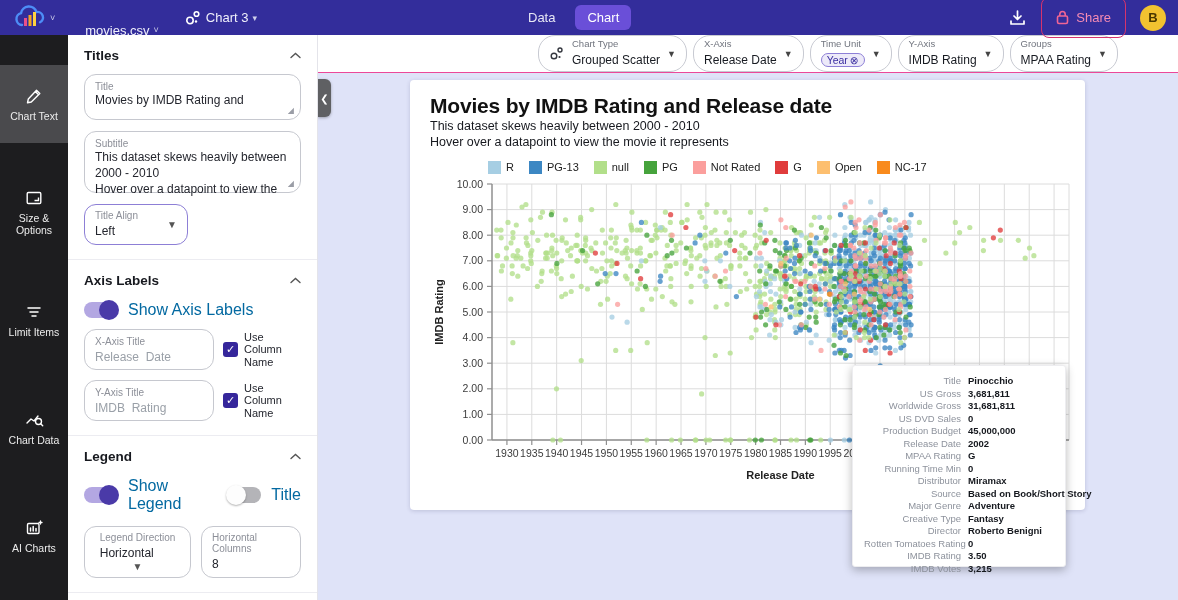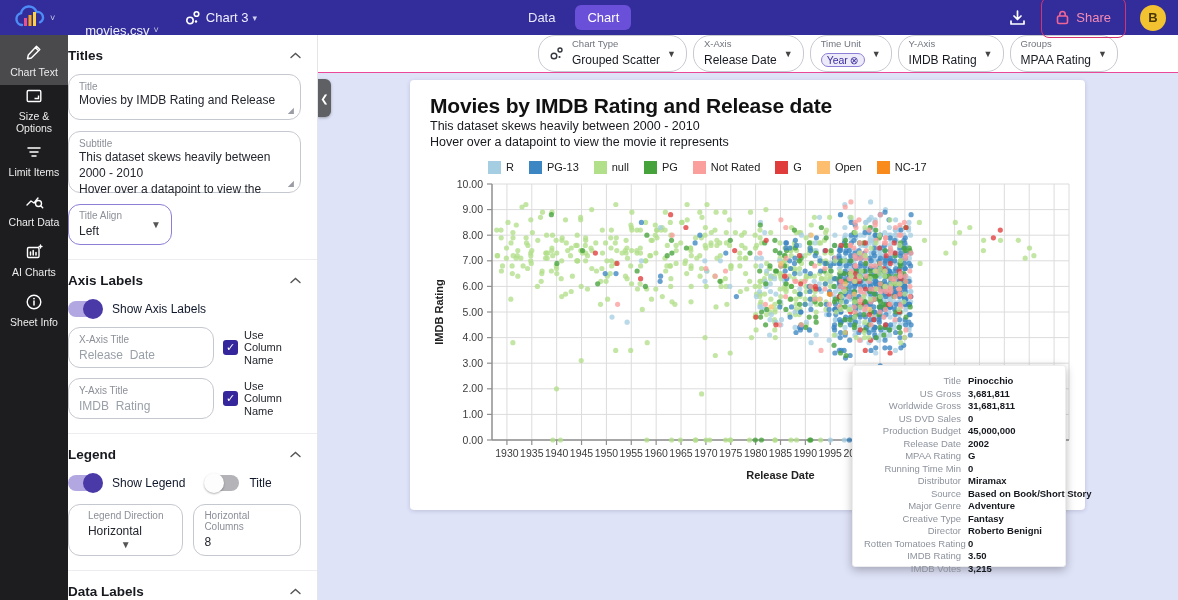--- a/index.html
+++ b/index.html
@@ -14,46 +14,46 @@
   .chart-select { margin-left:26px; }
   .tb-tabs { position:absolute; left:516px; top:0; height:35px; display:flex; align-items:center; gap:8px; }
   .tb-tab { font-size:13px; color:#e8e8f5; padding:5px 12px; border-radius:6px; cursor:pointer; }
   .tb-tab.active { background:#6a4fd8; color:#fff; font-weight:500; }
   .tb-right { position:absolute; right:12px; top:0; height:35px; display:flex; align-items:center; gap:14px; }
   .share-btn { display:flex; align-items:center; gap:7px; border:1.5px solid #d6336c; border-radius:8px; padding:12px 14px; color:#f58bb4; font-size:13px; font-weight:500; cursor:pointer; }
   .avatar { width:26px; height:26px; border-radius:50%; background:#f2c230; color:#4a3800; font-weight:700; font-size:13px; display:flex; align-items:center; justify-content:center; cursor:pointer; }
 
   
   .iconbar { position:absolute; left:0; top:35px; width:68px; height:565px; background:#1d1d1f; z-index:40; }
-  .iconbar-item { height:50px; display:flex; flex-direction:column; align-items:center; justify-content:center; gap:5px; color:#ececec; font-size:10.5px; cursor:pointer; text-align:center; }
+  .iconbar-item { height:78px; display:flex; flex-direction:column; align-items:center; justify-content:center; gap:5px; color:#ececec; font-size:10.5px; cursor:pointer; text-align:center;margin-top:30px; }
   .iconbar-item.active { background:#4a4a4d; }
   .iconbar-item svg { display:block; }
 
   
   .panel { position:absolute; left:68px; top:35px; width:250px; height:565px; background:#fff; overflow:hidden; border-right:1px solid #e4e4ea; z-index:30; }
-  .section { padding:13px 16px 14px 0; border-bottom:1px solid #ececf1; }
+  .section { padding:13px 16px 14px 16px; border-bottom:1px solid #ececf1; }
   .sec-head { display:flex; align-items:center; justify-content:space-between; cursor:pointer; }
   .sec-title { font-size:13.5px; font-weight:700; color:#17191f; }
   .chev-up { color:#555; }
   .fieldbox { border:1px solid #c6c8cf; border-radius:12px; padding:6px 10px 4px 10px; margin-top:11px; position:relative; background:#fff; }
   .fieldbox .flabel { font-size:10px; color:#8c8f98; display:block; }
   .fieldbox textarea { width:100%; border:none; outline:none; resize:none; font-family:"Liberation Sans",sans-serif; font-size:12px; color:#24262e; line-height:1.35; background:transparent; }
   .resize-grip { position:absolute; right:6px; bottom:4px; color:#9a9da6; font-size:8px; pointer-events:none; }
   .selectbox { border:1px solid #8d7fd6; border-radius:12px; padding:5px 10px 5px 10px; margin-top:11px; display:flex; align-items:center; justify-content:space-between; cursor:pointer; width:104px; }
   .selectbox.gray { border-color:#c6c8cf;flex-direction:column; }
   .selectbox .inner .flabel { font-size:10px; color:#8c8f98; display:block; }
   .selectbox .inner .fval { font-size:12px; color:#24262e; }
   .sel-caret { color:#555; font-size:10px; }
   .toggle-row { display:flex; align-items:center; gap:10px; margin-top:13px; }
   .toggle { width:34px; height:16px; border-radius:9px; position:relative; cursor:pointer; flex:0 0 auto; }
   .toggle.on { background:#b3a7e2; }
   .toggle.on::after { content:""; position:absolute; right:-1px; top:-2px; width:20px; height:20px; border-radius:50%; background:#4a3aa8; }
   .toggle.off { background:#b4b4b8; }
   .toggle.off::after { content:""; position:absolute; left:-1px; top:-2px; width:20px; height:20px; border-radius:50%; background:#fdfdfd; box-shadow:0 1px 2px rgba(0,0,0,.3); }
-  .toggle-label { font-size:12px; color:#0f172a; }
+  .toggle-label { font-size:16px; color:#0369a1; }
   .input-row { display:flex; align-items:center; gap:9px; margin-top:10px; }
   .input-row .fieldbox { flex:1; margin-top:0; }
   .fieldbox input { width:100%; border:none; outline:none; font-family:"Liberation Sans",sans-serif; font-size:12px; color:#24262e; background:transparent; }
   .fieldbox input::placeholder { color:#9aa0a8; opacity:1; }
   .checkbox-wrap { display:flex; align-items:center; gap:6px; width:78px; flex:0 0 auto; }
   .checkbox { width:15px; height:15px; border-radius:3px; background:#35269b; color:#fff; font-size:11px; display:flex; align-items:center; justify-content:center; cursor:pointer; flex:0 0 auto; }
   .checkbox-label { font-size:11px; color:#24262e; line-height:1.15; }
   .legend-controls { display:flex; gap:10px; margin-top:13px; }
   .numbox { border:1px solid #c6c8cf; border-radius:12px; padding:5px 10px; width:110px; }
   .numbox .flabel { font-size:10px; color:#8c8f98; display:block; }

